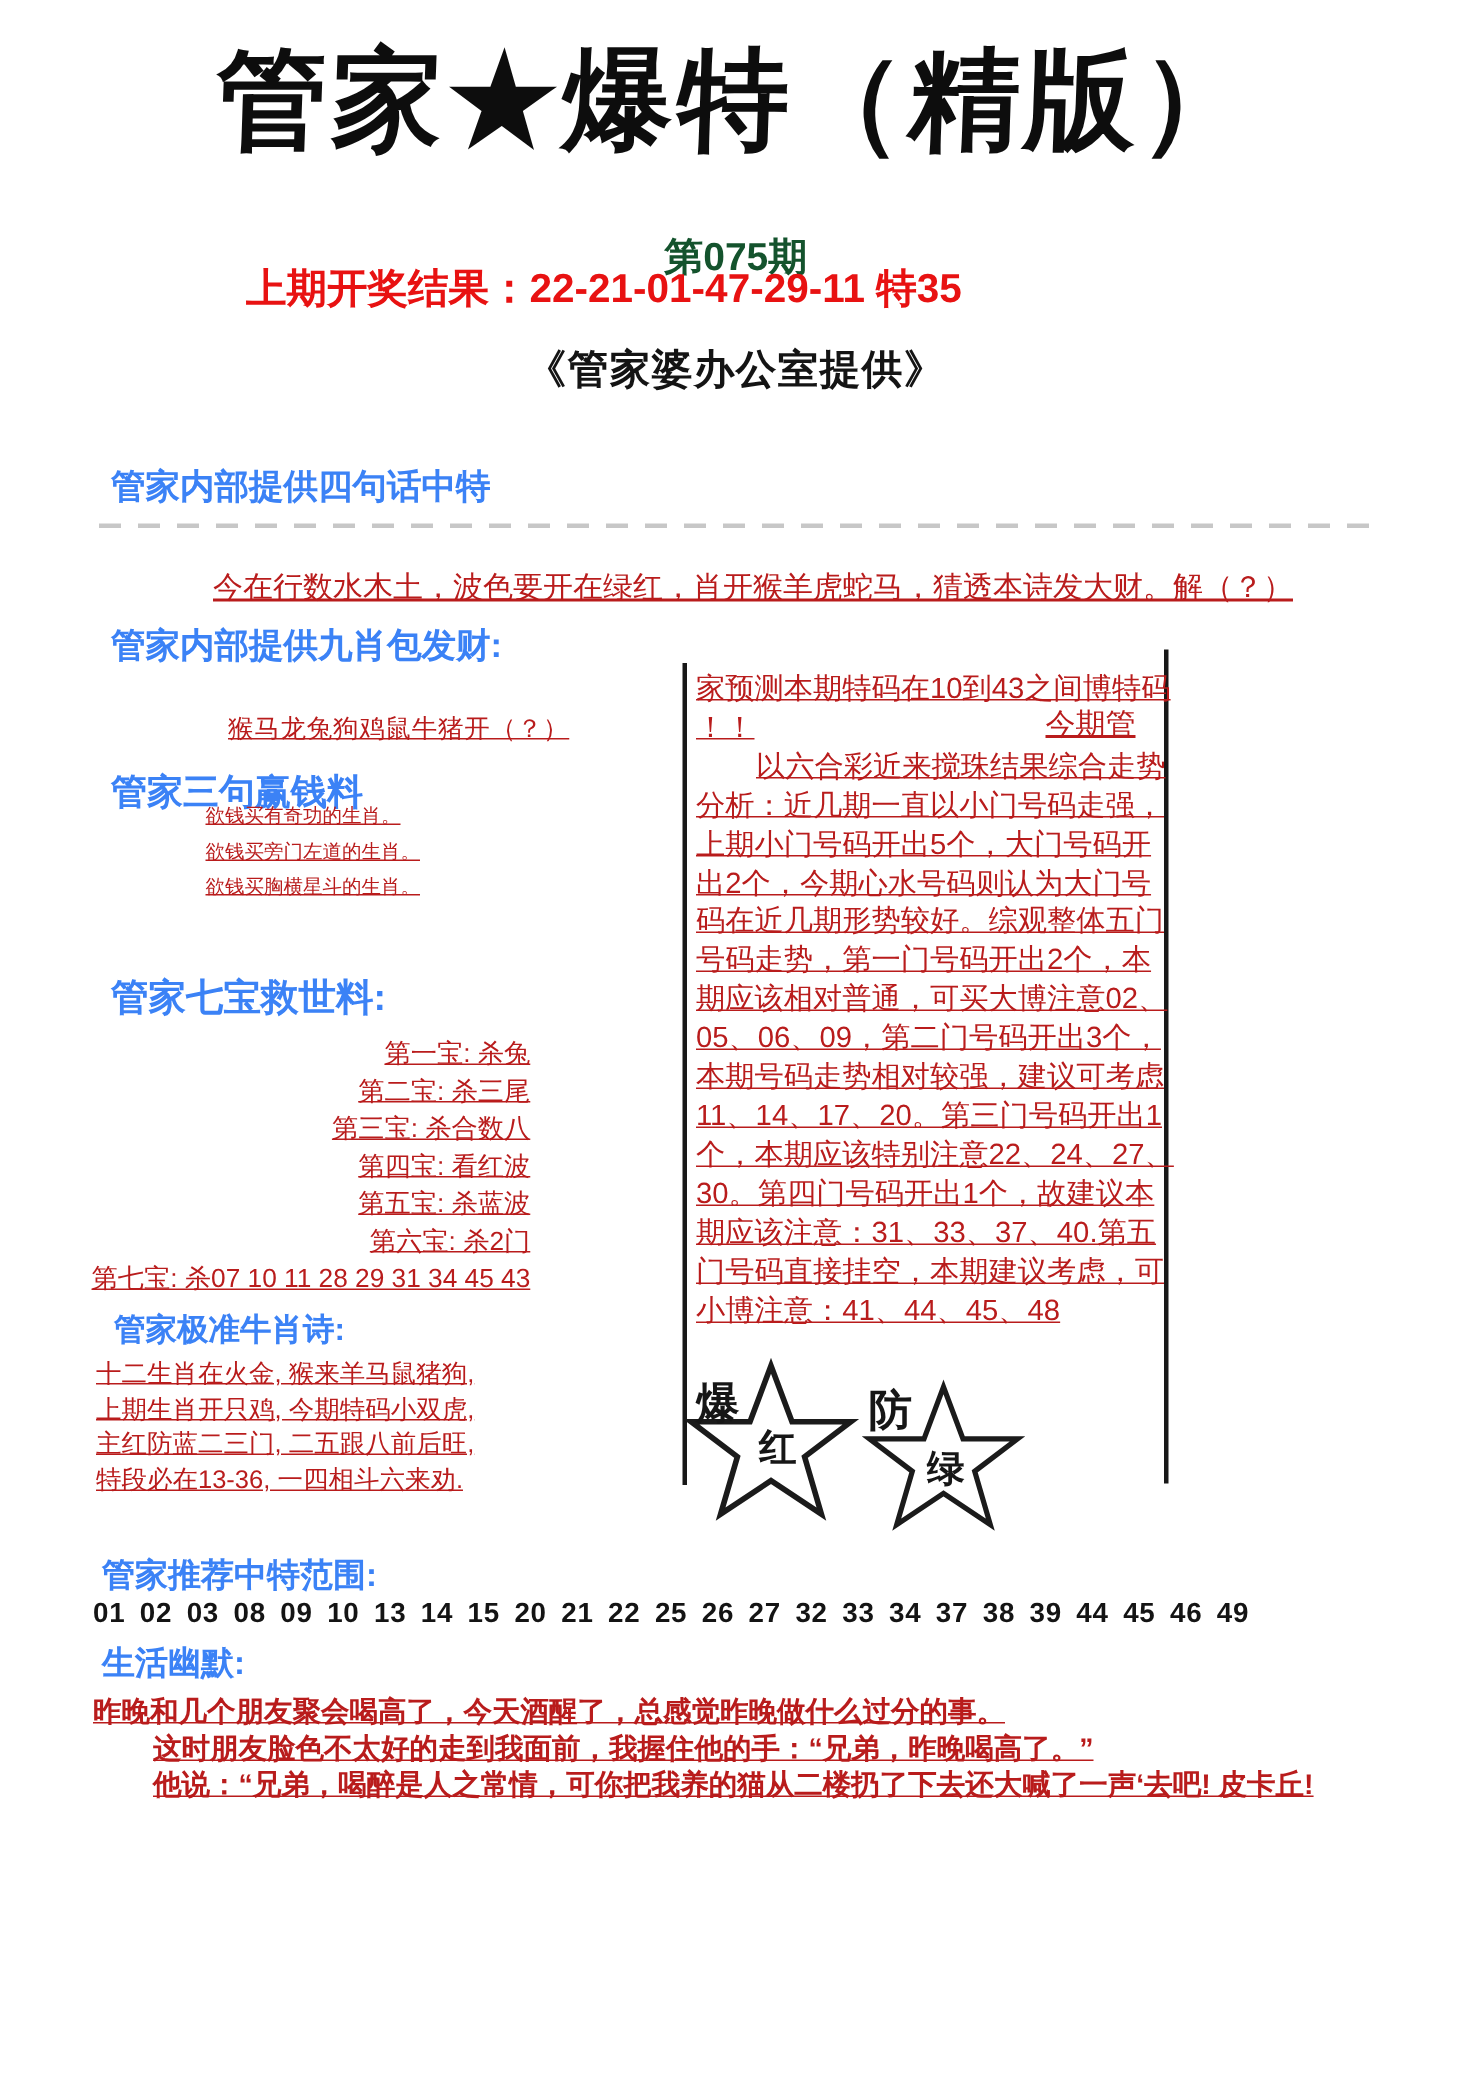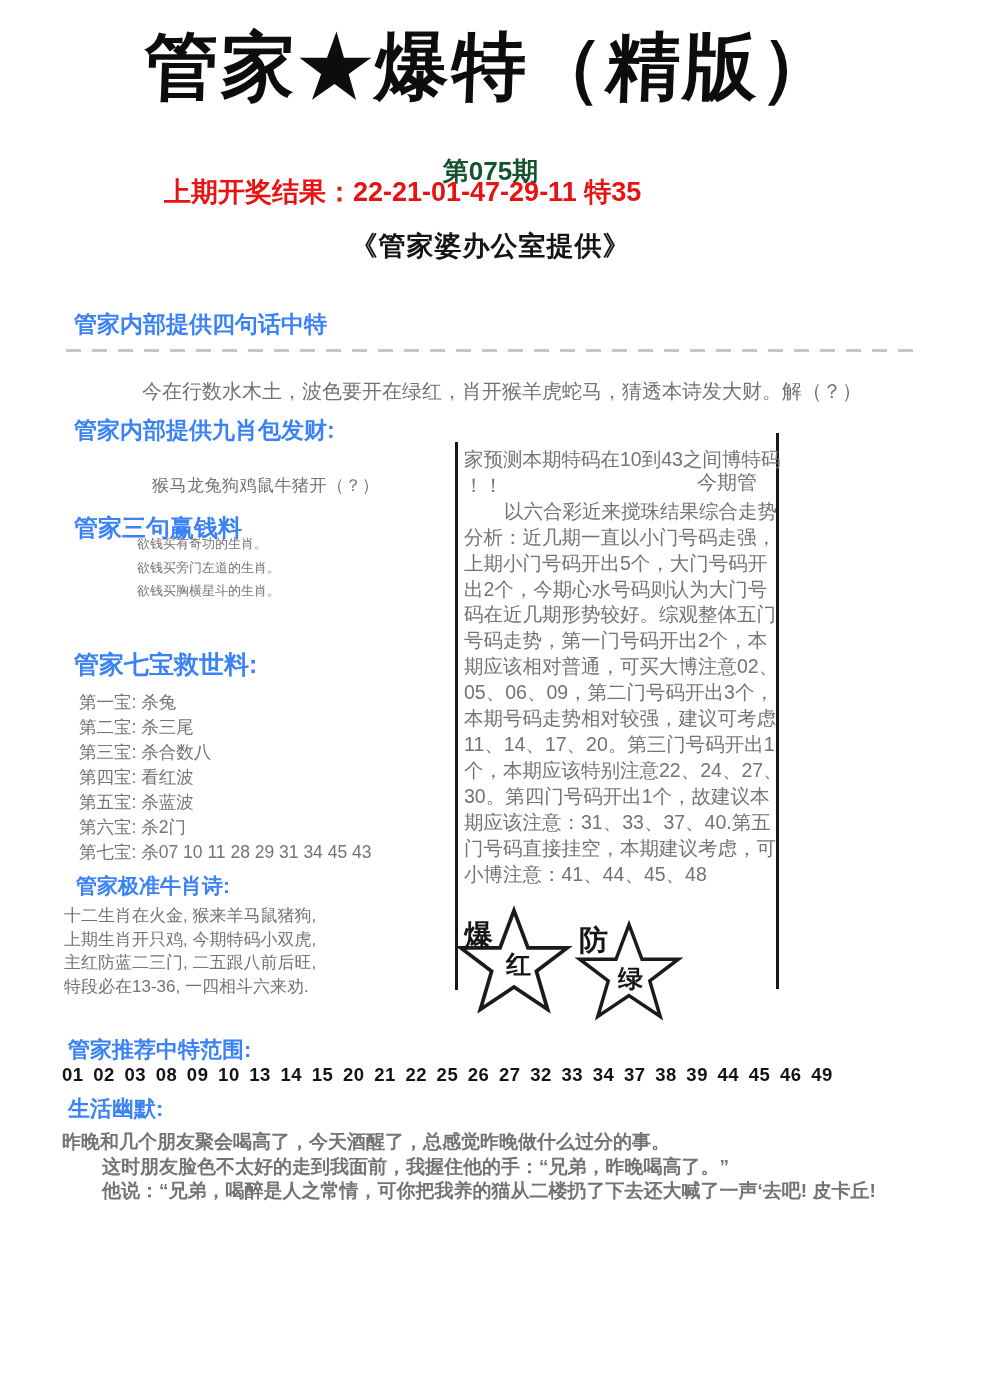--- a/index.html
+++ b/index.html
@@ -16,25 +16,25 @@
     font-size:74px; font-weight:900; letter-spacing:3px; color:#0d0d0d;
     transform:skewX(-2deg); white-space:nowrap;
   }
   .issue { left:0; right:0; top:118px; text-align:center; font-size:26px; font-weight:bold; color:#14532d;margin-top:36px; }
   .result { left:164px; top:155px; font-size:27px; font-weight:bold; white-space:nowrap;margin-top:19px; }
   .provider { left:0; right:0; top:228px; text-align:center; font-size:27px; font-weight:bold;
               font-family:"DejaVu Serif","Liberation Serif",serif; letter-spacing:1px; }
   .h-sec { font-size:23px; font-weight:bold; color:#3b82f6; white-space:nowrap; }
   .dashed-rule { left:66px; top:349px; width:850px; height:3px;
     background:repeating-linear-gradient(90deg,#c7c7c7 0 15px,transparent 15px 26px); }
-  .line { white-space:nowrap; color:#737373; }
+  .line { white-space:nowrap; color:#b91c1c;text-decoration:underline; }
   .poem-four { left:142px; top:378px; font-size:20px; }
   .nine-content { left:152px; top:474px; font-size:17px; letter-spacing:0.5px; }
   .three-lines { left:137px; top:532px; font-size:13px; line-height:23.6px; }
-  .seven-lines { left:79px; top:690px; font-size:17.5px; line-height:25px; }
+  .seven-lines { left:61px; top:690px; font-size:17.5px; line-height:25px;text-align:right; }
   .poem-head { left:76px; top:872px; font-size:21px; }
   .zodiac-lines { left:64px; top:904px; font-size:17px; line-height:23.7px; }
   .rec-head { left:68px; top:1035px; font-size:22px; }
   .numbers { left:62px; top:1064px; font-size:18.5px; font-weight:bold; letter-spacing:0.5px; word-spacing:4px; white-space:nowrap; }
   .humor-head { left:68px; top:1094px; font-size:22px; }
   .joke { left:62px; top:1130px; font-size:19px; font-weight:bold; line-height:24.5px; }
   .joke .indent { padding-left:40px; }
   .rule-v { width:0; border-left:3px solid #181818; }
   .rbx-overflow { left:697px; top:421px; font-size:20px;margin-top:48px; }
   .rbx-lines { left:464px; top:447px; width:312px; font-size:19.5px; line-height:25.9px; }

